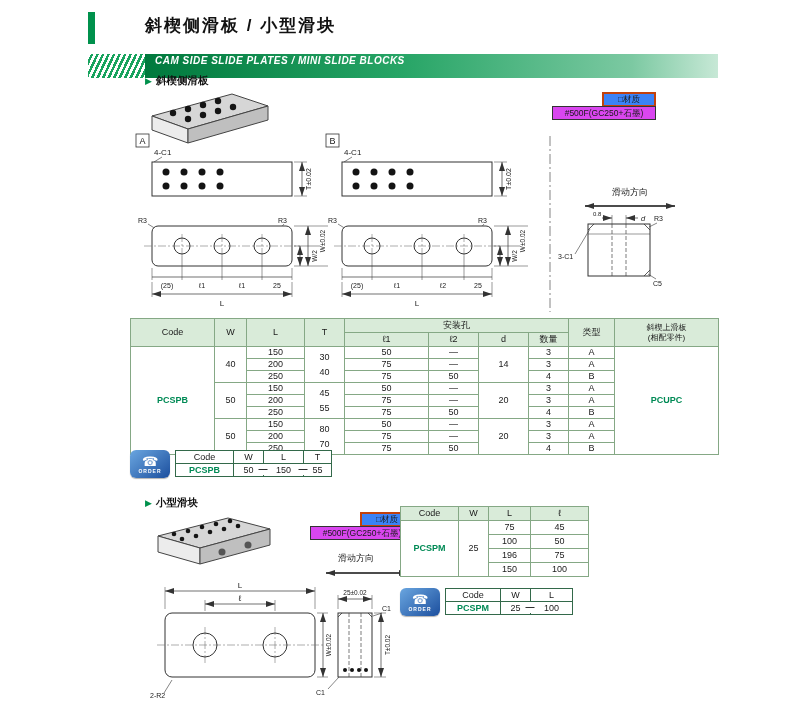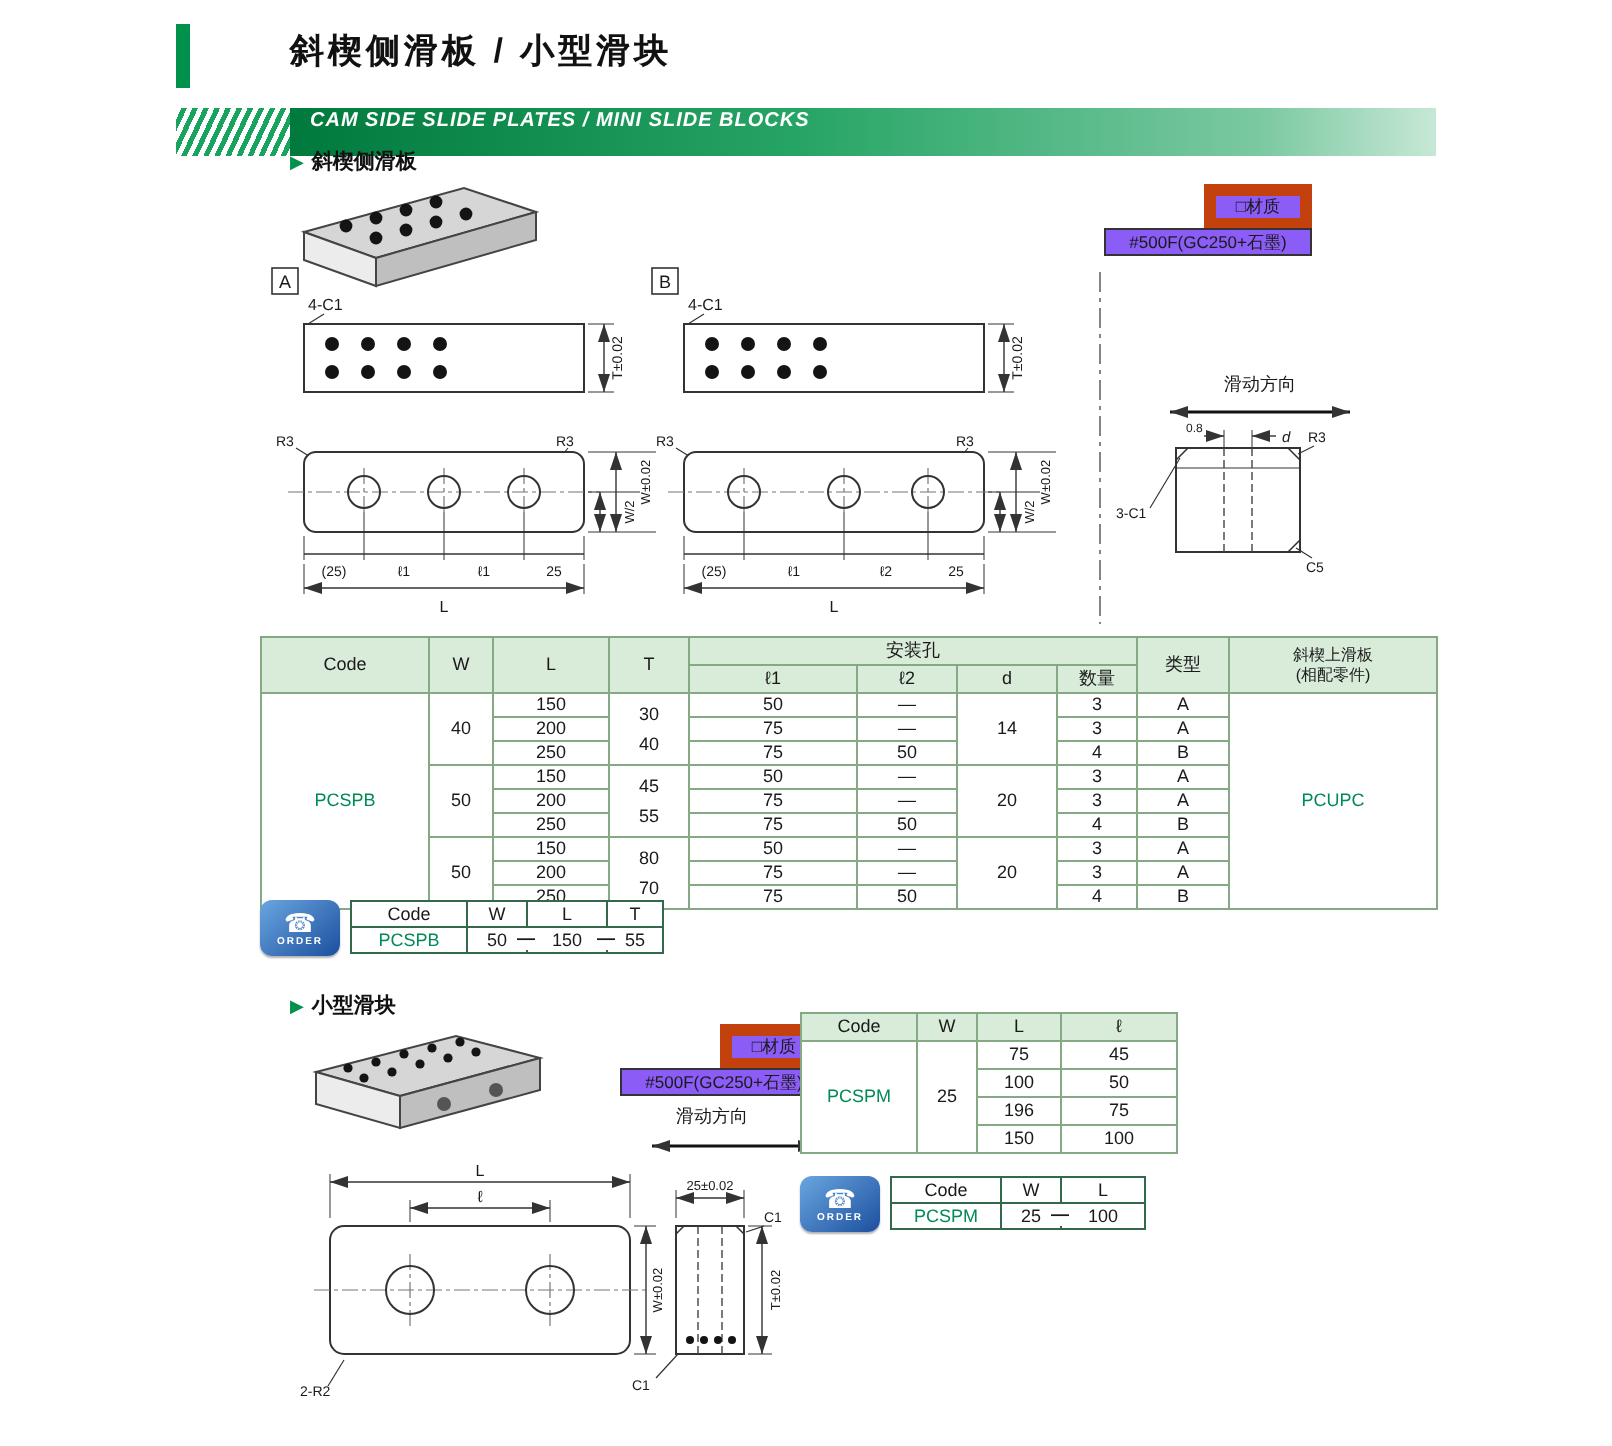--- a/index.html
+++ b/index.html
@@ -7,28 +7,28 @@
   body{width:806px;height:723px;position:relative;font-family:"Liberation Sans","DejaVu Sans",sans-serif;color:#1a1a1a;overflow:hidden}
   .abs{position:absolute}
   .green-tab{left:88px;top:12px;width:7px;height:32px;background:#00914c}
   .page-title{left:145px;top:14px;font-size:17px;font-weight:bold;letter-spacing:2px;color:#111}
   .banner{left:88px;top:54px;width:630px;height:24px;display:flex}
   .banner-hatch{width:57px;background:repeating-linear-gradient(115deg,#ffffff 0 2.5px,#18a35e 2.5px 5px)}
   .banner-bar{flex:1;background:linear-gradient(90deg,#00793d 0%,#27a566 45%,#7cc9a2 85%,#c7e8d6 100%);color:#fff;font-weight:bold;font-style:italic;font-size:10px;line-height:14px;padding-left:10px;letter-spacing:.5px;white-space:nowrap}
   .sec-head{display:flex;align-items:center;gap:4px;font-size:10.5px;font-weight:bold;color:#111}
   .sec-head .tri{color:#00914c;font-size:9px;line-height:10px}
   .matbox{width:104px;font-size:8.5px;text-align:center}
-  .matlabel{width:54px;margin-left:auto;border:6px solid #c2410c;line-height:11px;background:#8b5cf6}
-  .matvalue{border:1px solid #333;line-height:12px;margin-top:-1px;background:#8b5cf6;white-space:nowrap}
+  .matlabel{width:54px;margin-left:auto;border:2px solid #c2410c;line-height:11px;background:#3b82f6}
+  .matvalue{border:1px solid #333;line-height:12px;margin-top:-1px;background:#d946ef;white-space:nowrap}
   table.dt{border-collapse:collapse;table-layout:fixed;background:#fff}
   table.dt td{border:1px solid #85a885;font-size:9px;text-align:center;padding:0;height:11px;line-height:11px;vertical-align:middle;overflow:hidden}
   table.dt tr.th td{background:#d9ebd9;height:13px;line-height:13px}
   table.dt td.small2 div{font-size:8px;line-height:10px}
   table.dt td.tcell div{line-height:15px}
-  .code-green{color:#008a55;font-weight:normal;font-size:9.5px}
+  .code-green{color:#008a55;font-weight:bold;font-size:9.5px}
   .order{display:flex;gap:5px;align-items:flex-start}
   .order-icon{width:40px;height:28px;border-radius:6px;background:linear-gradient(140deg,#6aa6e0,#1c4f9e);display:flex;flex-direction:column;align-items:center;justify-content:center;color:#fff;box-shadow:0 1px 1px rgba(0,0,0,.3)}
   .order-icon .ph{font-size:13px;line-height:13px}
   .order-icon .cap{font-size:5px;letter-spacing:1px;line-height:6px;font-weight:bold}
   table.ot{border-collapse:collapse;background:#fff}
   table.ot td{border:1px solid #33694a;font-size:9px;text-align:center;height:12px;line-height:12px;padding:0}
   .dash-ov{position:absolute;width:14px;height:11px;line-height:11px;text-align:center;font-size:9px;background:#fff;font-weight:bold}
   svg text{fill:#1a1a1a}
   .outl{fill:#fff;stroke:#333;stroke-width:1}
   .ext{stroke:#333;stroke-width:.5}

